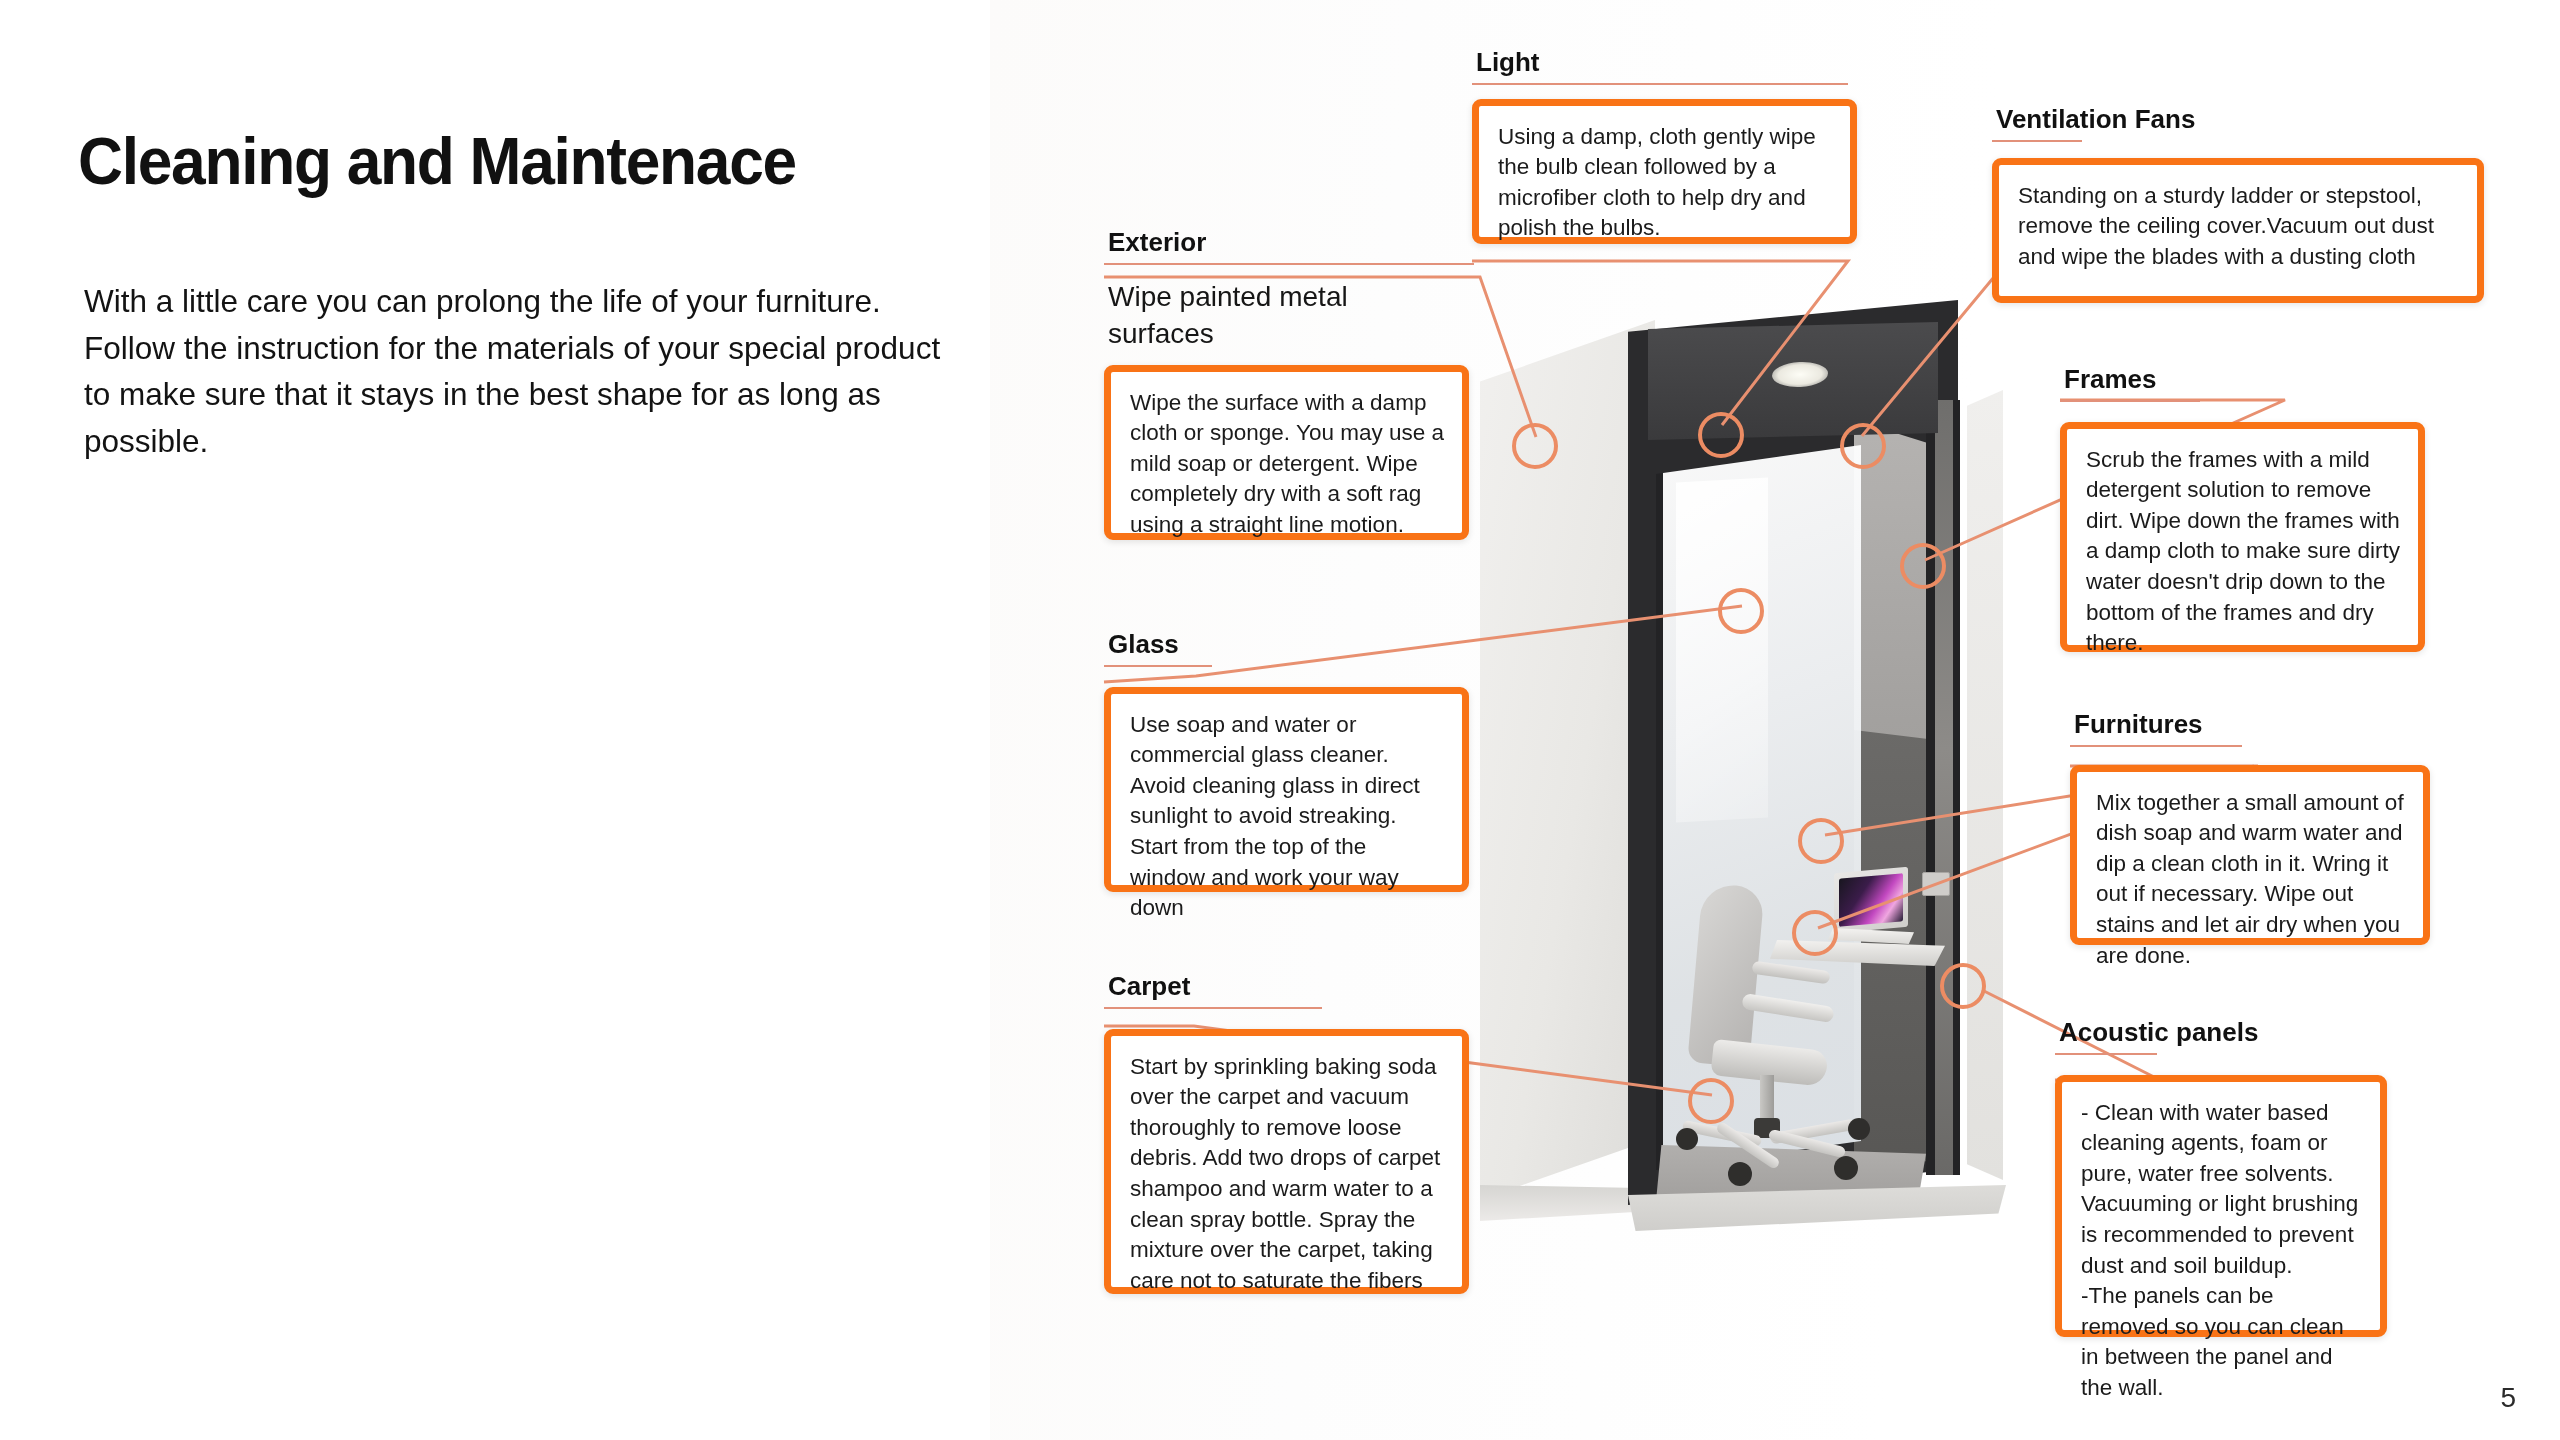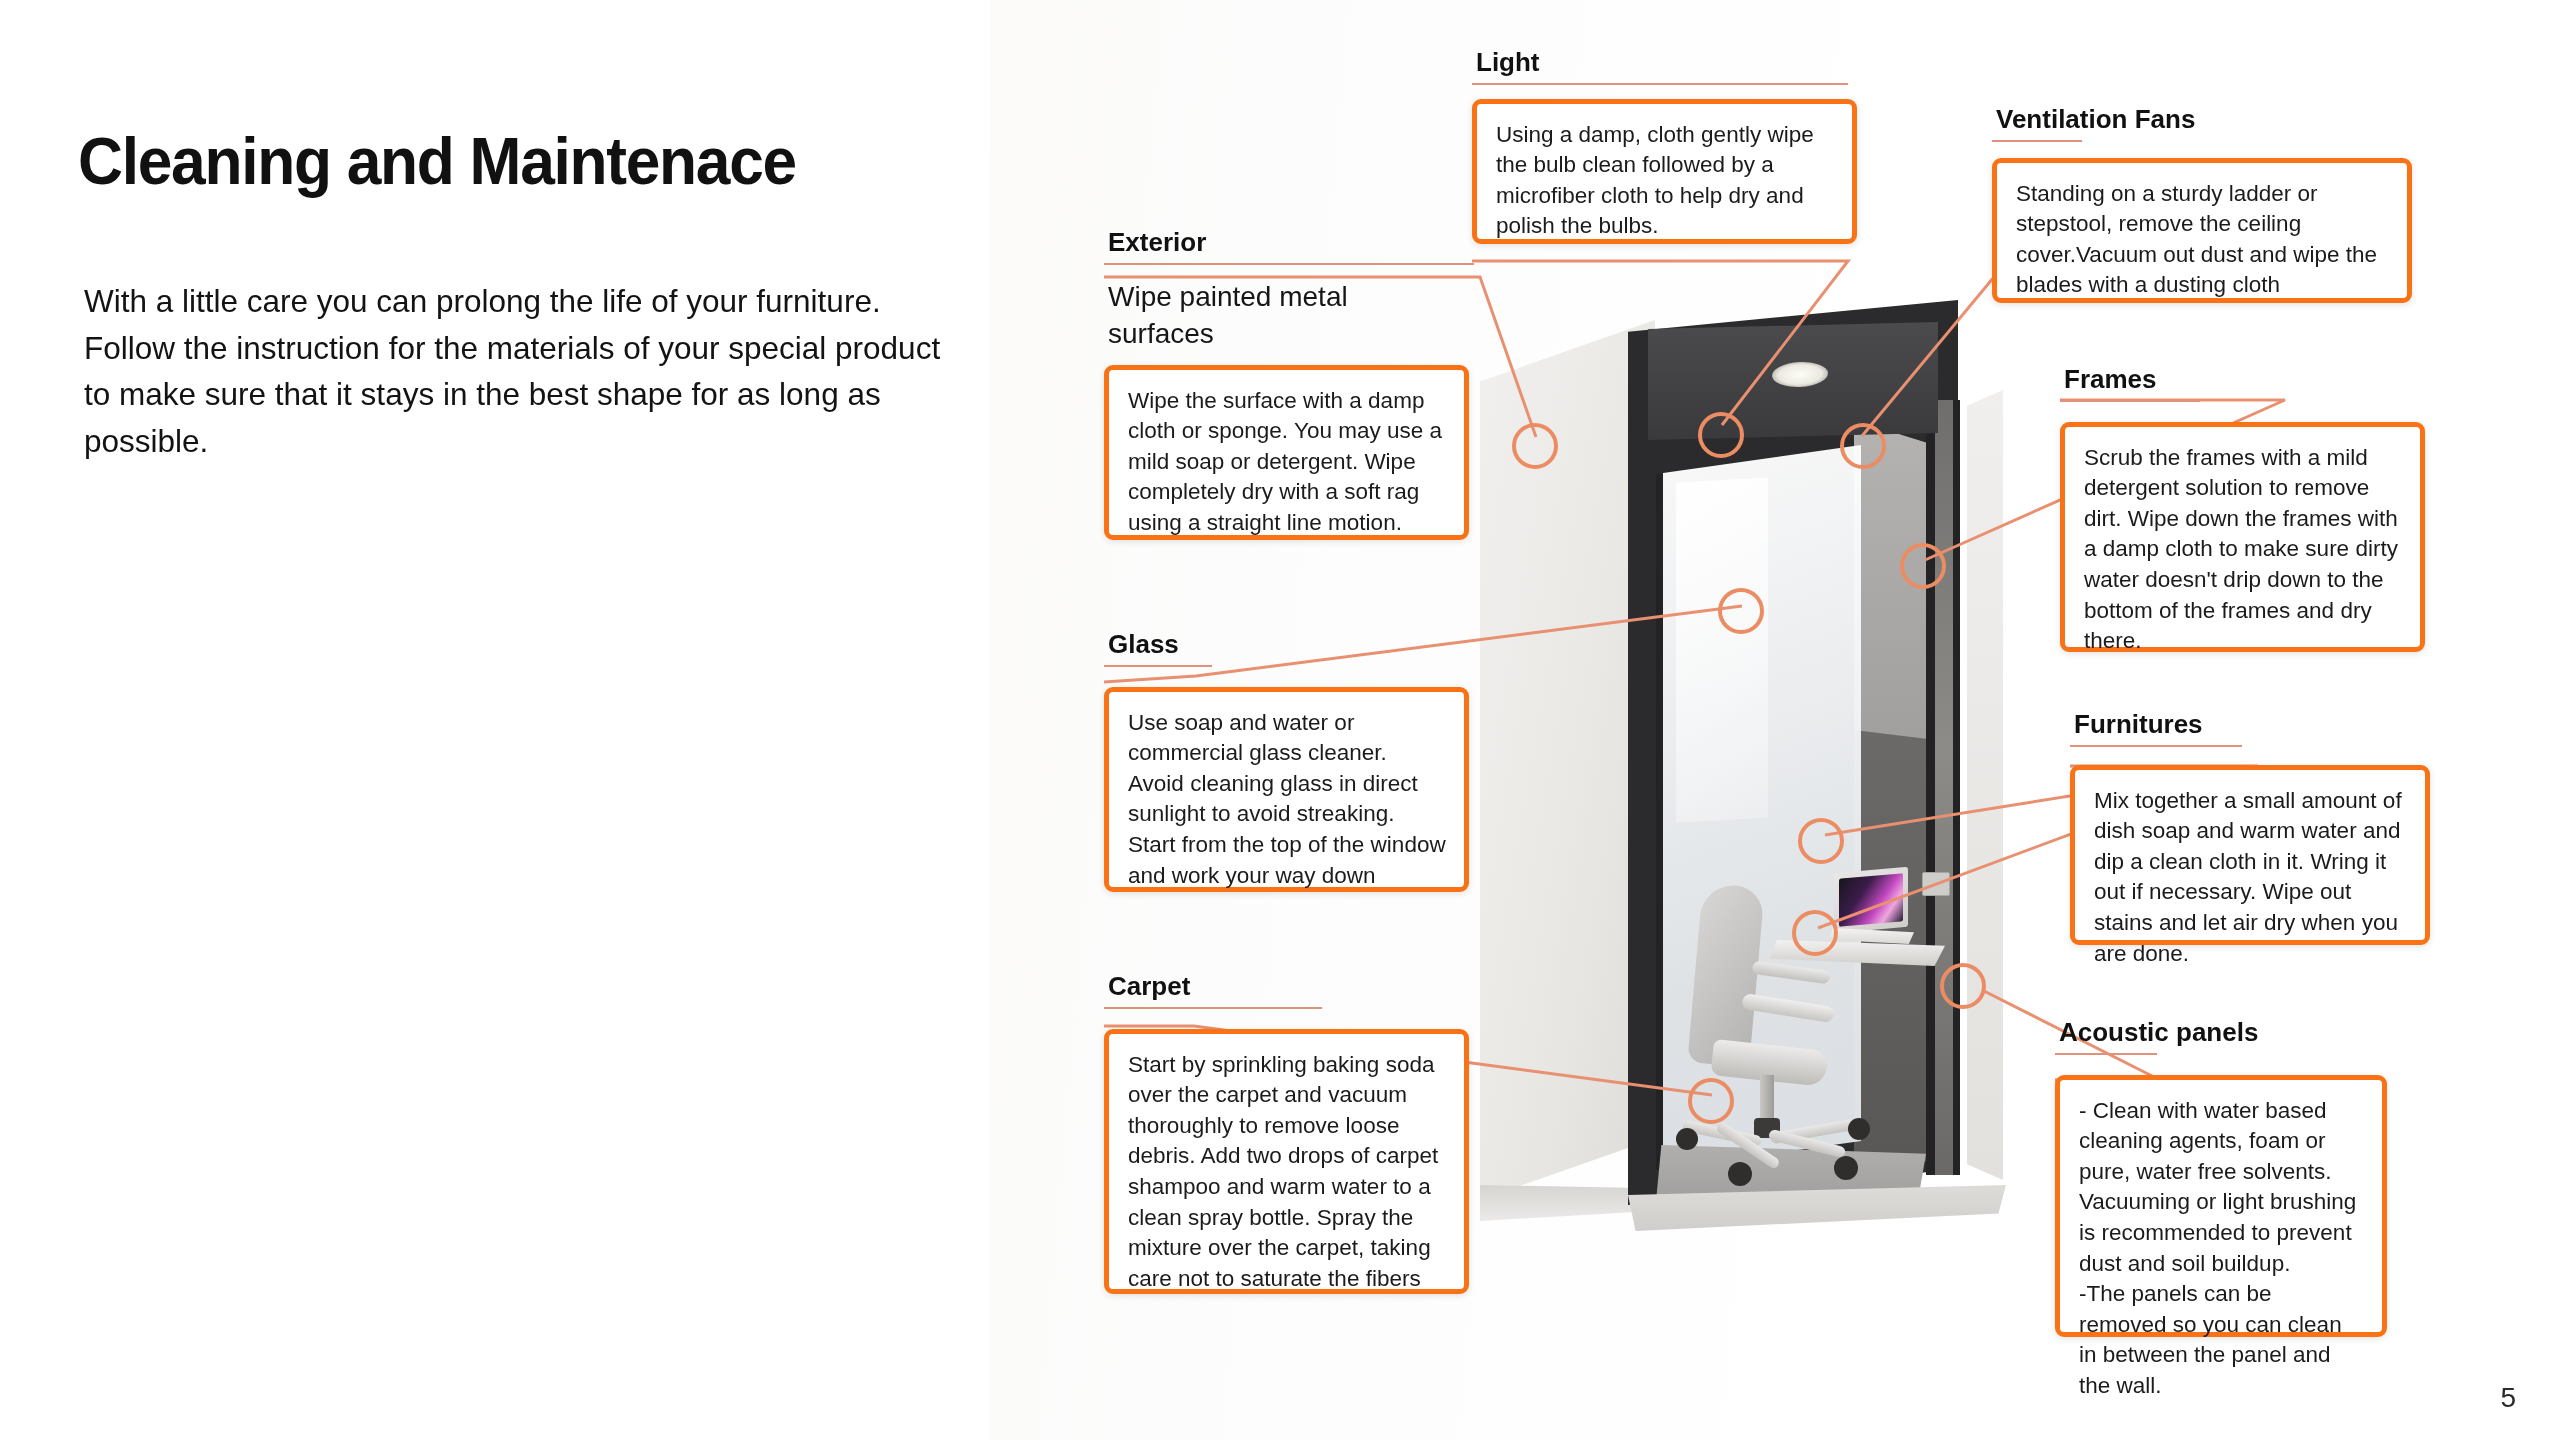--- a/index.html
+++ b/index.html
@@ -35,21 +35,21 @@
   .callout{position:absolute;}
   .callout-title{
     font-size:26px;font-weight:700;color:#111;white-space:nowrap;
     margin:0 0 6px 4px;line-height:1.1;
   }
   .callout-rule{height:2px;background:#e2917a;border:0;margin:0;}
   .callout-lead{
     font-size:28px;color:#161616;line-height:1.32;margin:14px 0 4px 4px;
   }
   .callout-box{
-    background:#ffffff;border:5px solid #f97316;border-radius:9px;
+    background:#ffffff;border:7px solid #f97316;border-radius:9px;
     box-shadow:0 2px 7px rgba(0,0,0,0.11);
     padding:16px 17px 4px 19px;
     font-size:22.5px;line-height:1.36;color:#1b1b1b;
     box-sizing:border-box;
   }
   .callout-box p{margin:0;}
 
   
   #connector-layer{position:absolute;left:0;top:0;width:2560px;height:1440px;pointer-events:none;}
 
@@ -293,21 +293,21 @@
     <div class="callout-title">Light</div>
     <hr class="callout-rule" style="width:376px;">
     <div class="callout-box" style="margin-top:14px;width:385px;height:145px;">
       <p>Using a damp, cloth gently wipe the bulb clean followed by a microfiber cloth to help dry and polish the bulbs.</p>
     </div>
   </div>
 
   <div class="callout" style="left:1992px;top:105px;width:420px;">
     <div class="callout-title">Ventilation Fans</div>
     <hr class="callout-rule" style="width:90px;margin-left:0;">
-    <div class="callout-box" style="margin-top:16px;width:420px;height:145px;">
+    <div class="callout-box" style="margin-top:16px;width:492px;height:145px;">
       <p>Standing on a sturdy ladder or stepstool, remove the ceiling cover.Vacuum out dust and wipe the blades with a dusting cloth</p>
     </div>
   </div>
 
   <div class="callout" style="left:1104px;top:228px;width:370px;">
     <div class="callout-title">Exterior</div>
     <hr class="callout-rule" style="width:370px;">
     <div class="callout-lead" style="width:260px;">Wipe painted metal surfaces</div>
     <div class="callout-box" style="margin-top:12px;width:365px;height:175px;">
       <p>Wipe the surface with a damp cloth or sponge. You may use a mild soap or detergent. Wipe completely dry with a soft rag using a straight line motion.</p>

